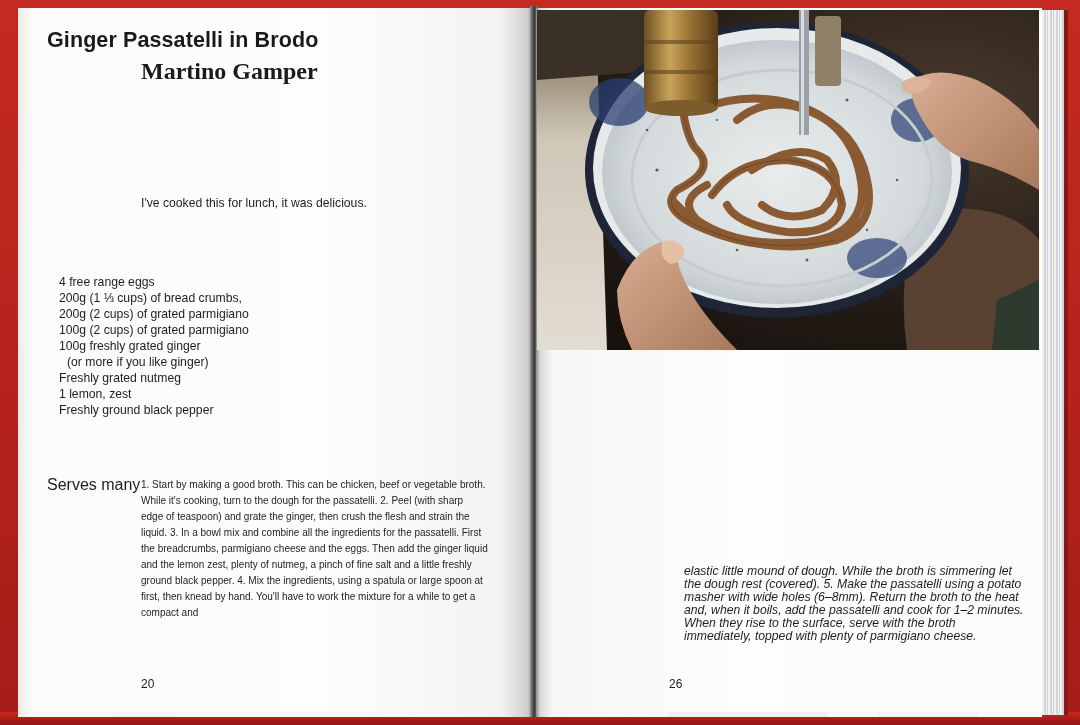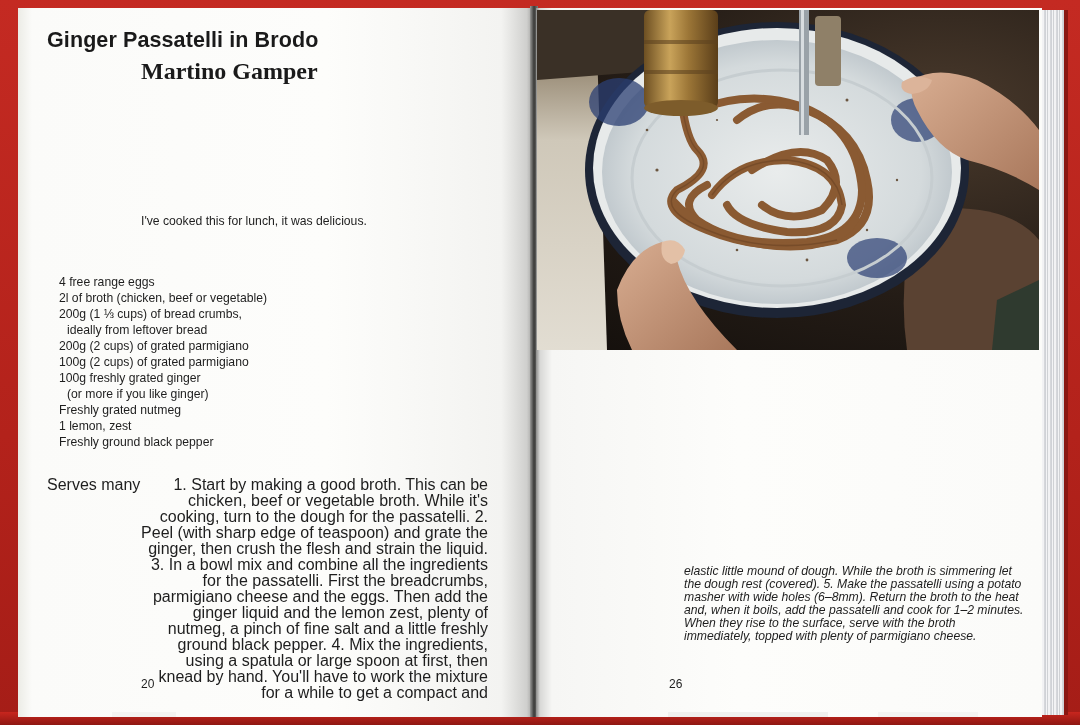--- a/index.html
+++ b/index.html
@@ -47,37 +47,37 @@
       position: absolute; left: 47px; top: 28px;
       font-size: 21.5px; font-weight: bold; letter-spacing: 0.1px; color: #1a1a1a;
       margin: 0;
     }
     .author {
       position: absolute; left: 141px; top: 58px;
       font-family: "Liberation Serif", serif; font-size: 24px; color: #1a1a1a;
       margin: 0;
     }
     .intro {
-      position: absolute; left: 141px; top: 213px; width: 320px;
+      position: absolute; left: 141px; top: 195px; width: 320px;
       font-size: 12.2px; line-height: 16px;
     }
     .intro p { margin: 0; }
     .ingredients {
       position: absolute; left: 47px; top: 262px; width: 300px;
       list-style: none; margin: 12px; padding: 0;
       font-size: 12.2px; line-height: 16px;
     }
     .ingredients li.indent { padding-left: 8px; }
     .serves {
       position: absolute; left: 47px; top: 477px;
       font-size: 16px; line-height: 16px;
     }
     .method {
       position: absolute; left: 141px; top: 477px; width: 347px;
-      font-size: 16px; line-height: 16px; margin: 0; text-align: right;
+      font-size: 10px; line-height: 16px; margin: 0;
     }
     .page-num-left {
       position: absolute; left: 141px; top: 677px; font-size: 12px;
     }
 
     
     .photo {
       position: absolute; left: 537px; top: 10px; width: 502px; height: 340px;
       overflow: hidden;
       background: radial-gradient(ellipse at 80% 30%, #4a3a2c 0%, #241c16 55%, #120e0b 100%);
@@ -110,23 +110,21 @@
 
 <h1 class="recipe-title">Ginger Passatelli in Brodo</h1>
 <h2 class="author">Martino Gamper</h2>
 
 <div class="intro">
   <p>I've cooked this for lunch, it was delicious.</p>
 </div>
 
 <ul class="ingredients">
   <li>4 free range eggs</li>
-  <li>2l of broth (chicken, beef or vegetable)</li>
   <li>200g (1 ⅓ cups) of bread crumbs,</li>
-  <li class="indent">ideally from leftover bread</li>
   <li>200g (2 cups) of grated parmigiano</li>
   <li>100g (2 cups) of grated parmigiano</li>
   <li>100g freshly grated ginger</li>
   <li class="indent">(or more if you like ginger)</li>
   <li>Freshly grated nutmeg</li>
   <li>1 lemon, zest</li>
   <li>Freshly ground black pepper</li>
 </ul>
 
 <div class="serves">Serves many</div>

